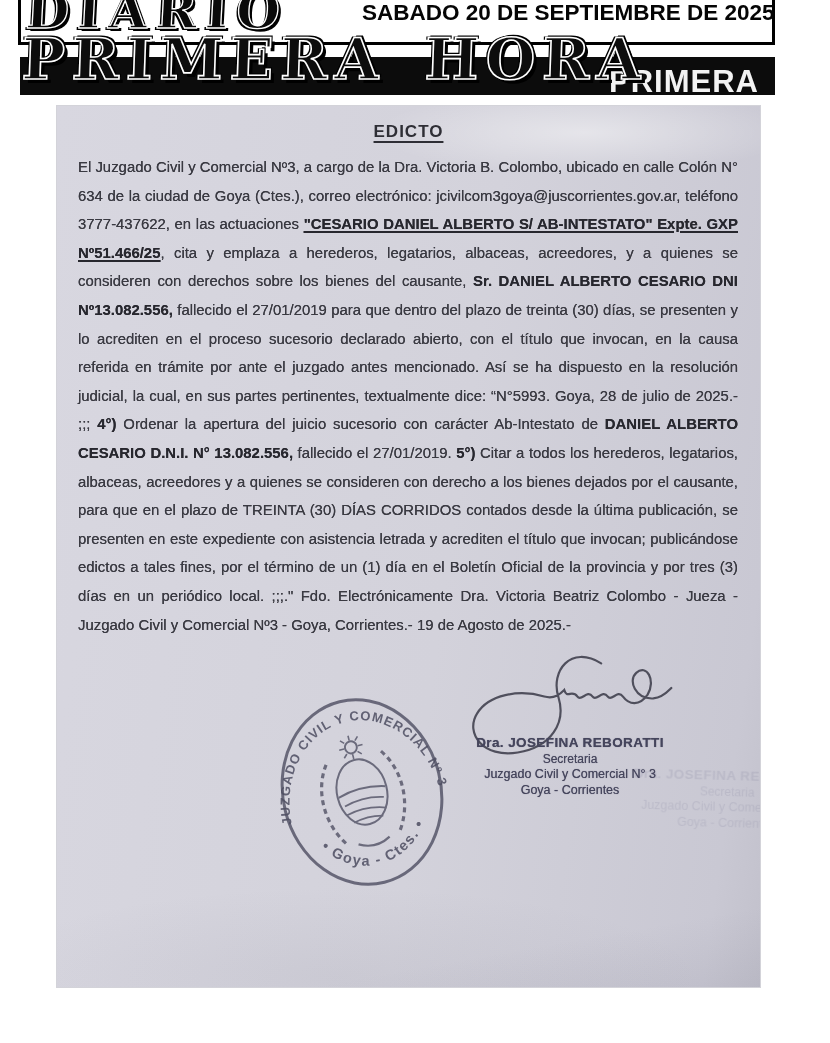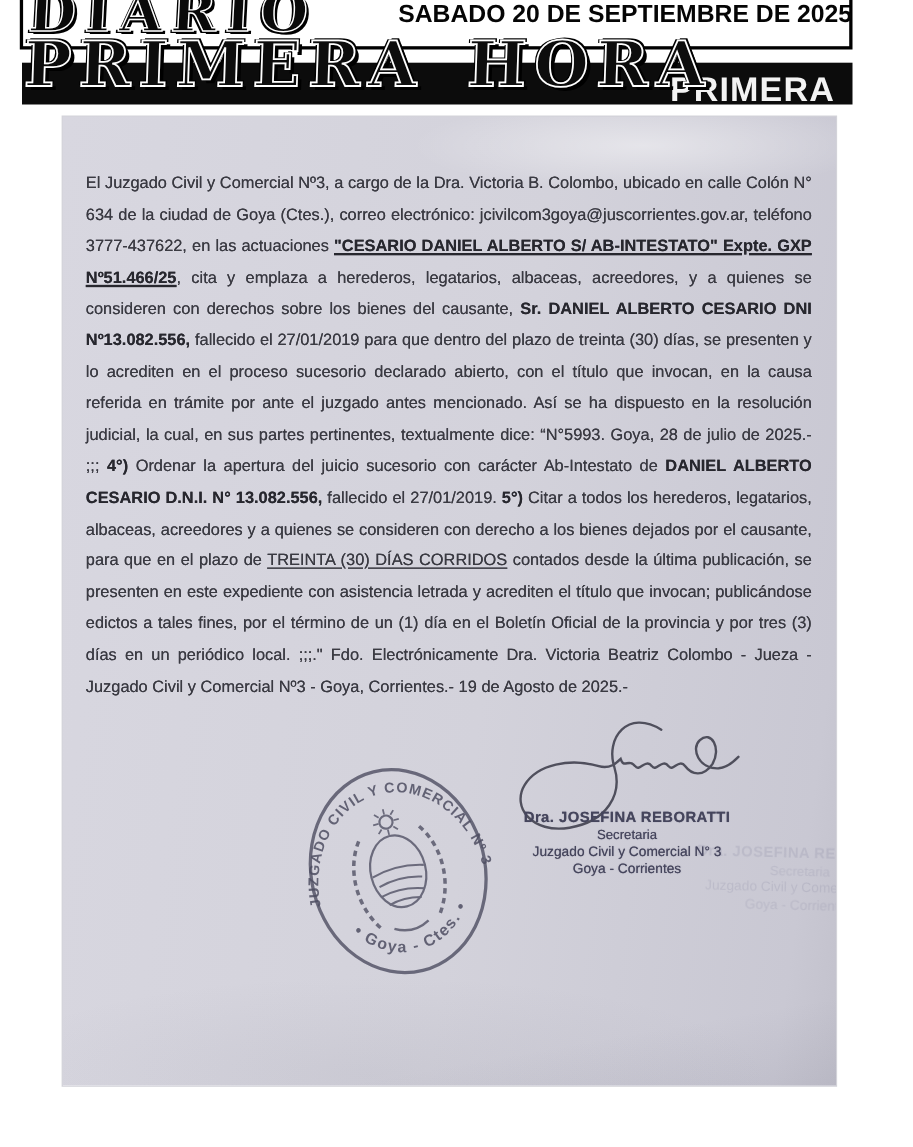--- a/index.html
+++ b/index.html
@@ -60,21 +60,21 @@
   }
   .edict-body{
     position:absolute;left:21px;right:22px;top:47px;margin:0;
     text-align:justify;font-size:14.9px;line-height:28.6px;color:#3a3a42;
     text-shadow:0 0 .4px rgba(46,46,54,.9);
   }
   .sg-b{font-weight:bold;color:#27272e;}
   .sg-bu{font-weight:bold;color:#27272e;text-decoration:underline;
          text-decoration-thickness:1.5px;text-underline-offset:2px;}
   .sg-i{}
-  .sg-u{text-decoration:underline;text-underline-offset:2px;}
+  .sg-u{text-underline-offset:2px;}
   
   .sig-svg{position:absolute;left:402px;top:546px;}
   .sig-block{
     position:absolute;left:368px;top:629px;width:290px;text-align:center;
     color:#45455c;text-shadow:0 0 .7px rgba(70,70,95,.85);line-height:1.18;
   }
   .sig-name{font-size:13.5px;font-weight:bold;letter-spacing:.4px;}
   .sig-role{font-size:12px;margin-top:1px;}
   .sig-office{font-size:12.5px;margin-top:1px;}
   .sig-city{font-size:12.5px;margin-top:1px;}
@@ -94,20 +94,21 @@
     <div class="brand-top">DIARIO</div>
     <div class="mast-date">SABADO 20 DE SEPTIEMBRE DE 2025</div>
     <div class="mast-bar">
       <span class="section-label">PRIMERA</span>
     </div>
     <div class="brand-main">PRIMERA HORA</div>
   </header>
 
   <main class="paper">
 
+    <h1 class="edict-title">EDICTO</h1>
 
     <p class="edict-body"><span>El Juzgado Civil y Comercial Nº3, a cargo de la Dra. Victoria B. Colombo, ubicado en calle Colón N° 634 de la ciudad de Goya (Ctes.), correo electrónico: jcivilcom3goya@juscorrientes.gov.ar, teléfono 3777-437622, en las actuaciones </span><span class="sg-bu">"CESARIO DANIEL ALBERTO S/ AB-INTESTATO" Expte. GXP Nº51.466/25</span><span>, cita y emplaza a herederos, legatarios, albaceas, acreedores, y a quienes se consideren con derechos sobre los bienes del causante, </span><span class="sg-b">Sr. DANIEL ALBERTO CESARIO  DNI Nº13.082.556,</span><span> fallecido el 27/01/2019 para que dentro del plazo de treinta (30) días, se presenten y lo acrediten en el proceso sucesorio declarado abierto, con el título que invocan, en la causa referida en trámite por ante el juzgado antes mencionado. Así se ha dispuesto en la resolución judicial, la cual, en sus partes pertinentes, textualmente dice: </span><span class="sg-i">“N°5993.</span><span> Goya, 28 de julio de 2025.- ;;; </span><span class="sg-b">4°)</span><span> Ordenar la apertura del juicio sucesorio con carácter Ab-Intestato de </span><span class="sg-b">DANIEL ALBERTO CESARIO D.N.I. N° 13.082.556,</span><span> fallecido el 27/01/2019. </span><span class="sg-b">5°)</span><span> Citar a todos los herederos, legatarios, albaceas, acreedores y a quienes se consideren con derecho a los bienes dejados por el causante, para que en el plazo de </span><span class="sg-u">TREINTA (30) DÍAS CORRIDOS</span><span> contados desde la última publicación, se presenten en este expediente con asistencia letrada y acrediten el título que invocan; publicándose edictos a tales fines, por el término de un (1) día en el Boletín Oficial de la provincia y por tres (3) días en un periódico local. ;;;." Fdo. Electrónicamente Dra. Victoria Beatriz Colombo - Jueza - Juzgado Civil y Comercial Nº3 - Goya, Corrientes.- 19 de Agosto de 2025.-</span></p>
 
     <svg class="stamp-svg" width="200" height="200" viewBox="0 0 200 200">
       <g transform="rotate(-14 100 100)">
         <g fill="none" stroke="#4e4e62" opacity="0.8">
           <ellipse cx="100" cy="100" rx="79" ry="93" stroke-width="3"></ellipse>
           <path id="arcTop" d="M 24 118 A 76 90 0 1 1 176 118" stroke="none"></path>
           <path id="arcBot" d="M 32 110 A 70 84 0 0 0 168 110" stroke="none"></path>
         </g>

